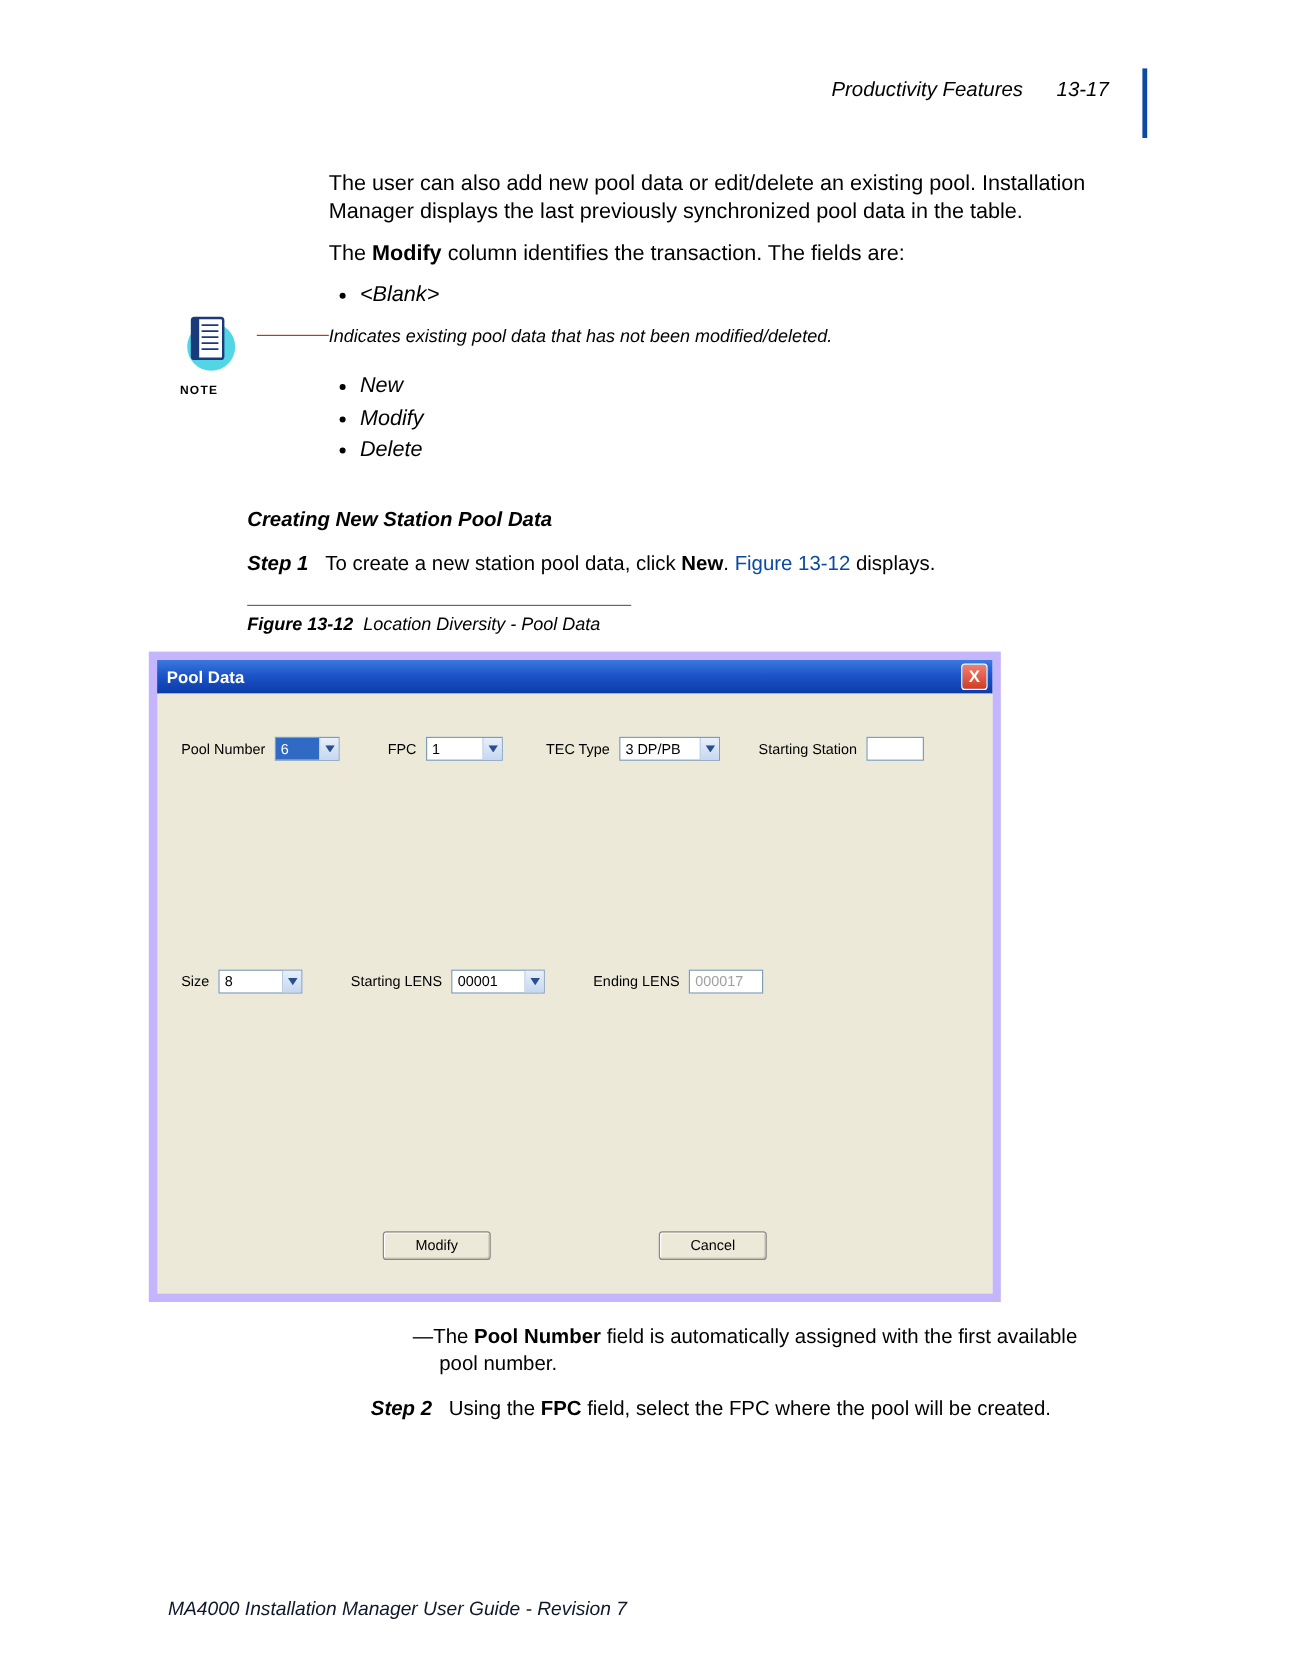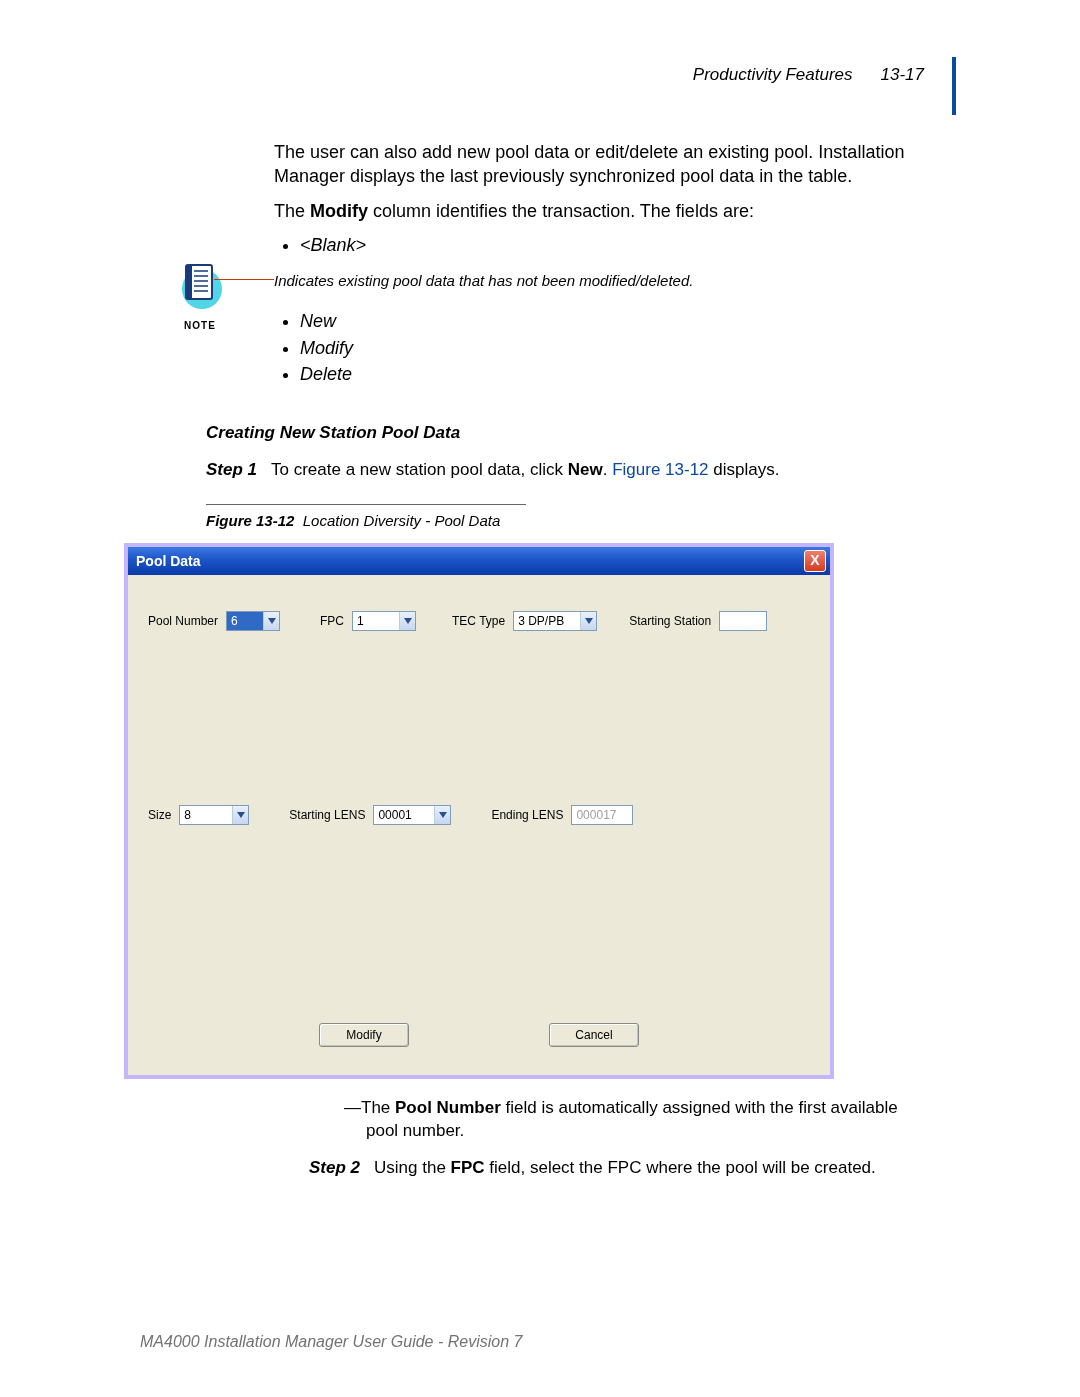--- a/index.html
+++ b/index.html
@@ -49,21 +49,21 @@
   .note-block {
     position: relative;
     margin-top: 6px;
     margin-bottom: 18px;
   }
   .note-icon {
     position: absolute;
     left: -124px;
     top: -12px;
     width: 100px;
-    text-align: center;
+    text-align: left;
   }
   .note-icon-svg { width: 48px; height: 52px; }
   .note-icon-label {
     font-size: 10px;
     font-weight: bold;
     letter-spacing: 1px;
     margin-top: 2px;
   }
   .note-rule {
     border: none;
@@ -111,21 +111,21 @@
   .fig-caption .figno { font-weight: bold; font-style: italic; }
   .fig-caption .figtitle { font-style: italic; }
 
   
   .dialog-wrap {
     margin-left: -150px;
     width: 710px;
   }
   .dialog {
     width: 710px;
-    border: 4px solid #c4b5fd;
+    border: 7px solid #c4b5fd;
     box-shadow: 0 0 0 1px #7aa4e8 inset;
   }
   .titlebar {
     height: 28px;
     background: linear-gradient(to bottom, #3b79e0 0%, #1d54c8 45%, #0b3aa8 100%);
     color: #fff;
     font-weight: bold;
     font-size: 14px;
     display: flex;
     align-items: center;
@@ -224,21 +224,21 @@
     margin-bottom: 14px;
     line-height: 1.35;
   }
 
   .footer {
     position: absolute;
     left: 140px;
     bottom: 46px;
     font-style: italic;
     font-size: 16px;
-    color: #737373;
+    color: #0f172a;
   }
 </style>
 </head>
 <body>
 
 <div class="page">
   <div class="header-line">
     <span>Productivity Features</span>
     <span>13-17</span>
     <div class="header-rule"></div>

